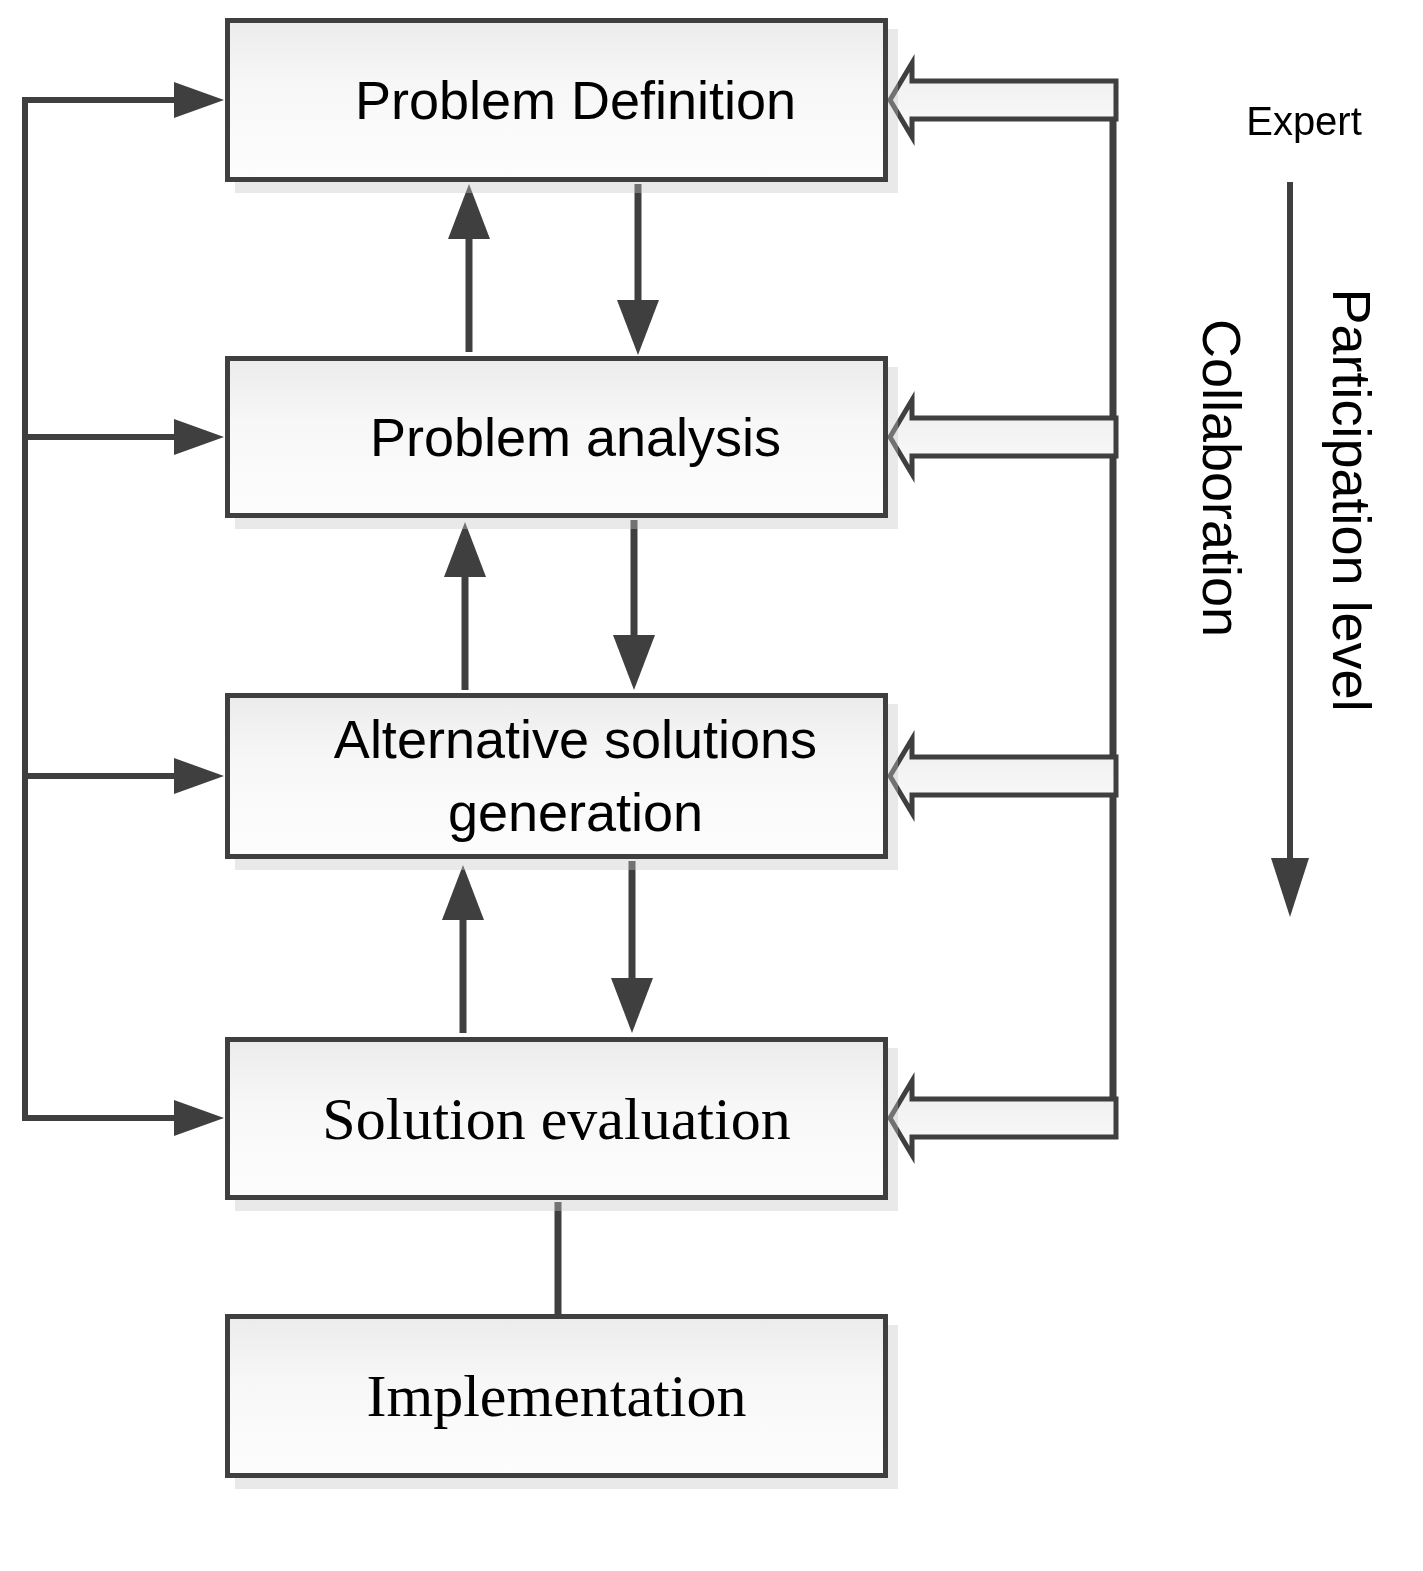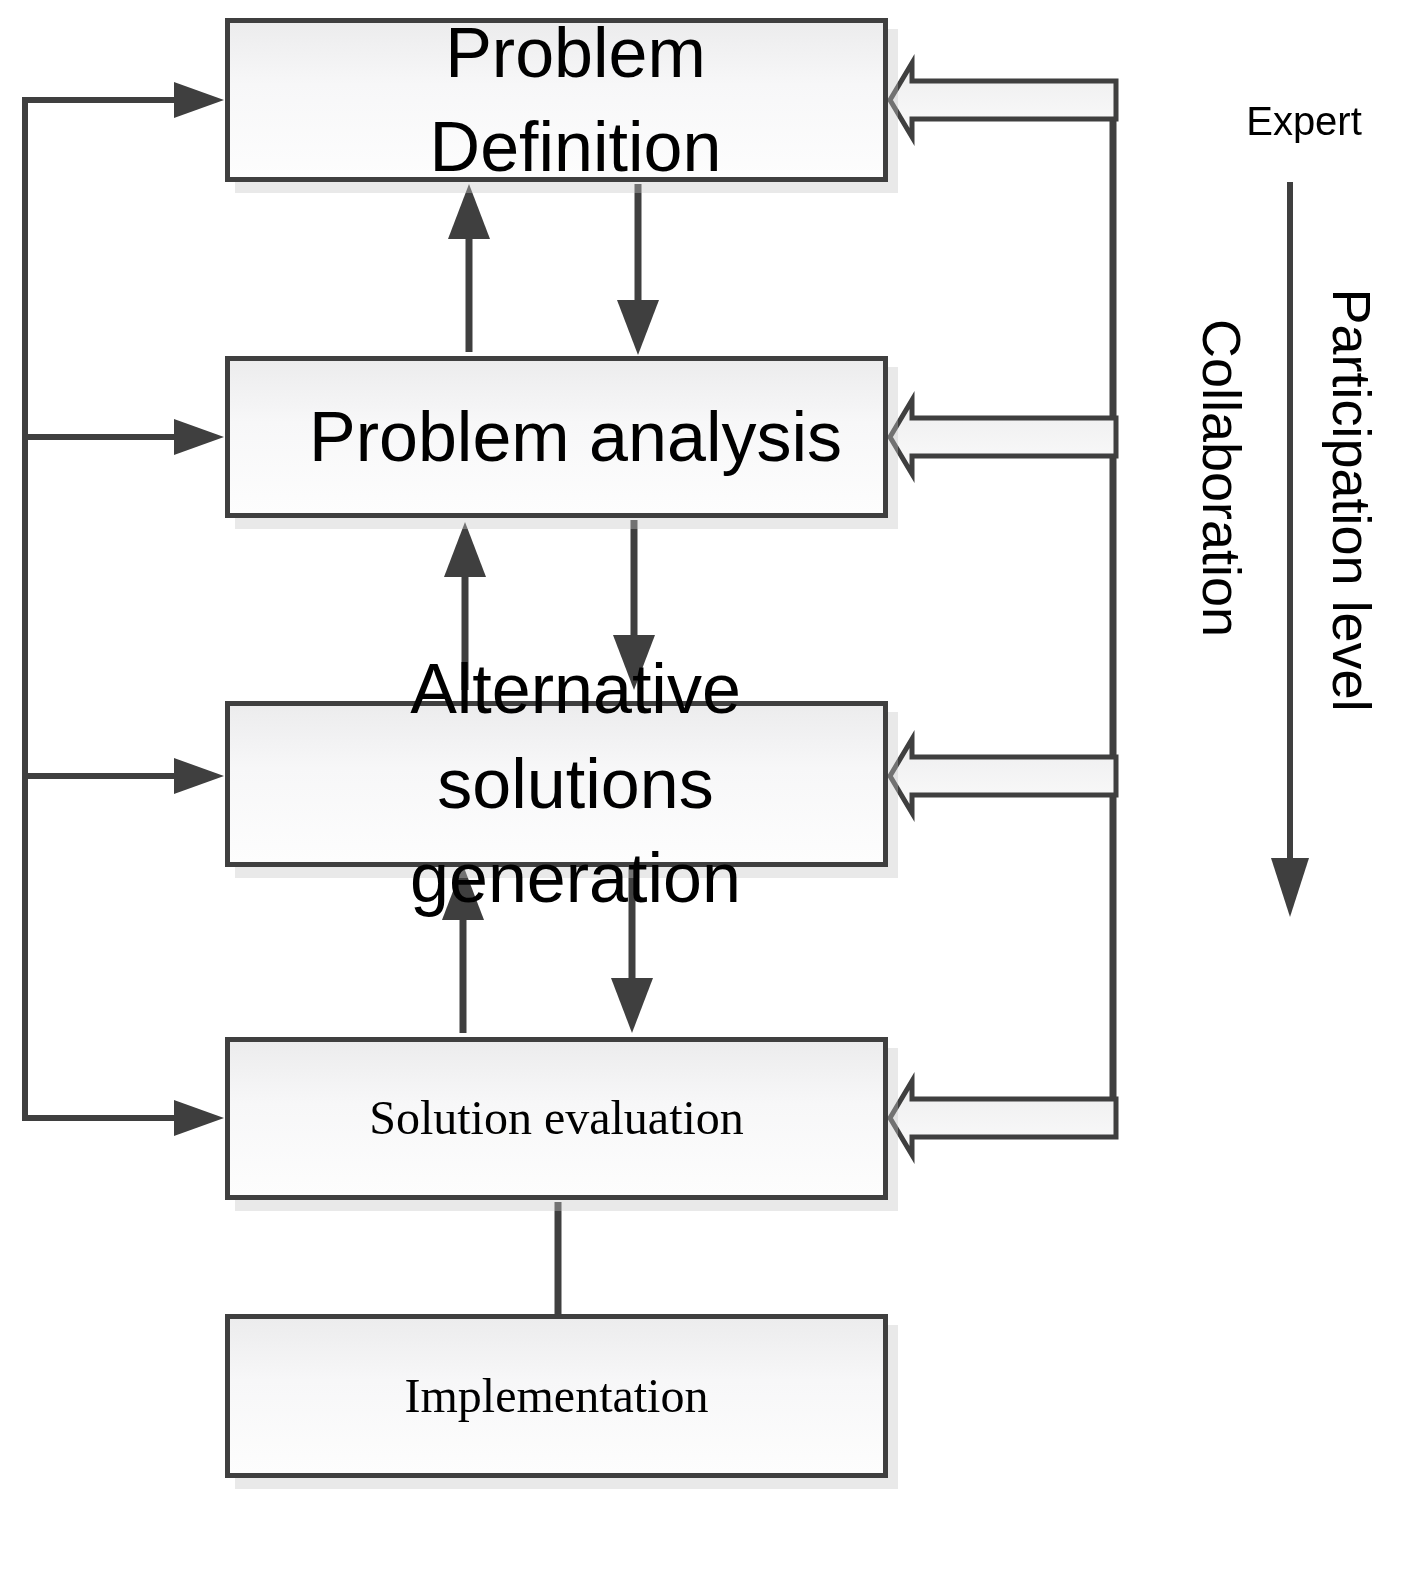--- a/index.html
+++ b/index.html
@@ -15,22 +15,22 @@
     position:absolute;
     left:225px;width:663px;
     box-sizing:border-box;
     border:5px solid #3f3f3f;
     background:linear-gradient(180deg,#ececed 0%,#f7f7f8 40%,#fdfdfd 100%);
     box-shadow:10px 11px 0 rgba(198,198,198,0.38);
     display:flex;align-items:center;justify-content:center;
     text-align:center;
     color:#000000;
   }
-  .box-sans{font-family:"Liberation Sans", sans-serif;font-size:70px;line-height:1.35;padding-left:38px;}
-  .box-serif{font-family:"Liberation Serif", serif;font-size:48px;line-height:1.3;text-align:right;}
+  .box-sans{font-family:"Liberation Sans", sans-serif;font-size:54px;line-height:1.35;padding-left:38px;}
+  .box-serif{font-family:"Liberation Serif", serif;font-size:60px;line-height:1.3;text-align:right;}
   .box span{display:block;padding:0 30px;}
   .side-label{
     position:absolute;
     color:#000000;
     font-size:40px;
     white-space:nowrap;
     transform:translate(-50%,-50%);
   }
   .side-label.rot{
     font-size:54px;
@@ -98,21 +98,21 @@
   </svg>
 
   <div class="box box-sans" style="top:18px;height:164px;">
     <span>Problem Definition</span>
   </div>
 
   <div class="box box-sans" style="top:356px;height:162px;">
     <span>Problem analysis</span>
   </div>
 
-  <div class="box box-sans" style="top:693px;height:166px;margin-top:8px;">
+  <div class="box box-sans" style="top:693px;height:166px;">
     <span style="max-width:600px;">Alternative solutions generation</span>
   </div>
 
   <div class="box box-serif" style="top:1037px;height:163px;">
     <span>Solution evaluation</span>
   </div>
 
   <div class="box box-serif" style="top:1314px;height:164px;">
     <span>Implementation</span>
   </div>

